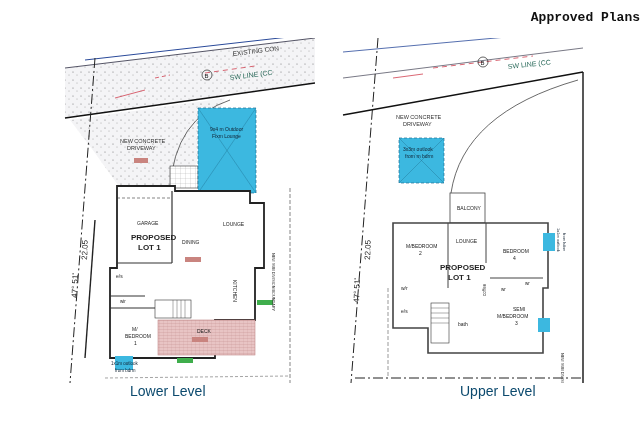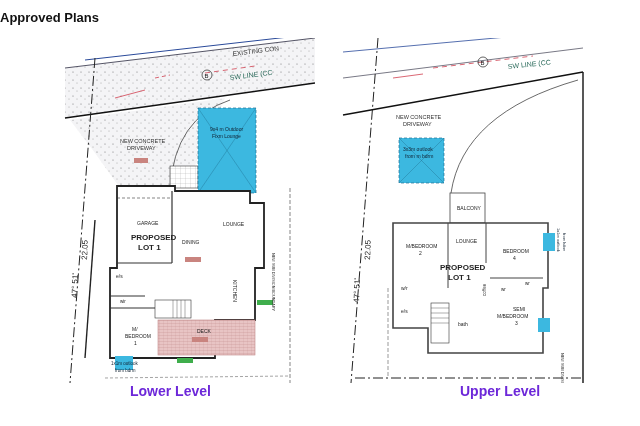--- a/index.html
+++ b/index.html
@@ -1,21 +1,21 @@
 <!DOCTYPE html>
 <html><head>
 <meta charset="utf-8">
 <style>
   html, body { margin:0; padding:0; background:#ffffff; }
   body { width:640px; height:426px; position:relative; overflow:hidden; font-family:"Liberation Sans", sans-serif; }
-  .title { position:absolute; left:0; top:10px; width:640px; text-align:left; font-weight:bold; font-size:13px; color:#111; }
+  .title { position:absolute; left:0; top:10px; width:640px; text-align:right; font-weight:bold; font-size:13px; color:#111;font-family:Liberation Mono, monospace; }
   .plan { position:absolute; top:38px; width:260px; height:345px; }
   .plan.left { left:55px; }
   .plan.right { left:333px; }
-  .caption { position:absolute; top:383px; font-weight:bold; font-size:14px; color:#6d28d9; }
+  .caption { position:absolute; top:383px; font-weight:normal; font-size:14px; color:#0c4a6e; }
   .caption.left { left:130px; }
   .caption.right { left:460px; }
   svg text { font-family:"Liberation Sans", sans-serif; }
 </style>
 </head>
 <body>
 
 <div class="title">Approved Plans</div>
 
 <div class="plan left">

